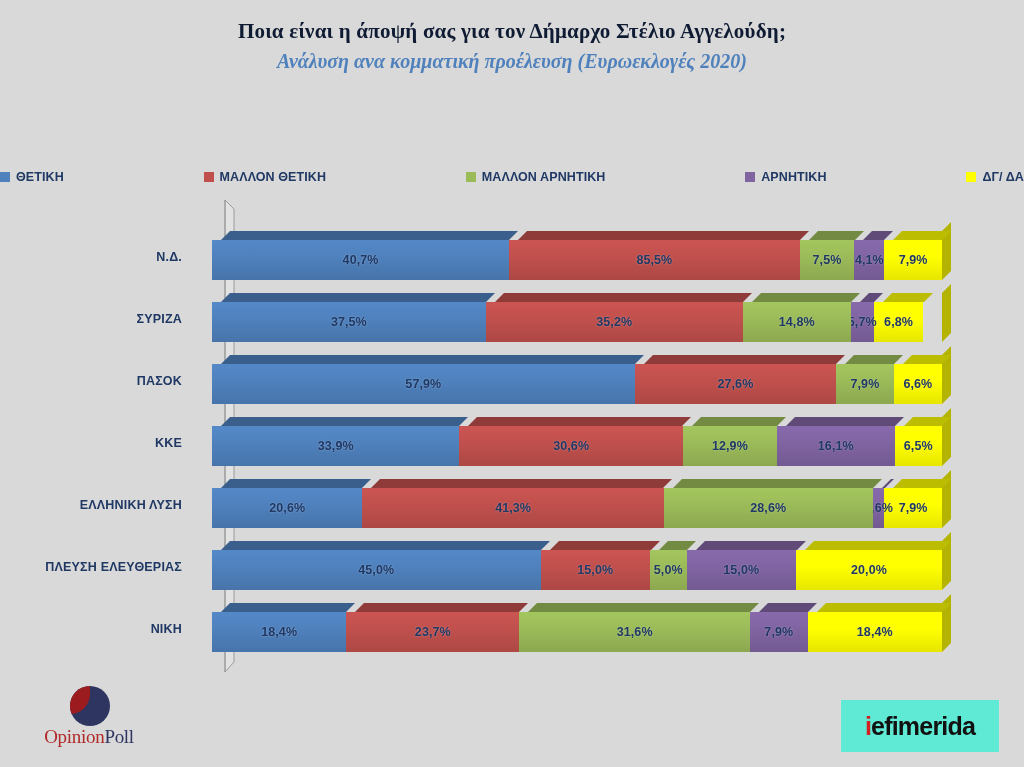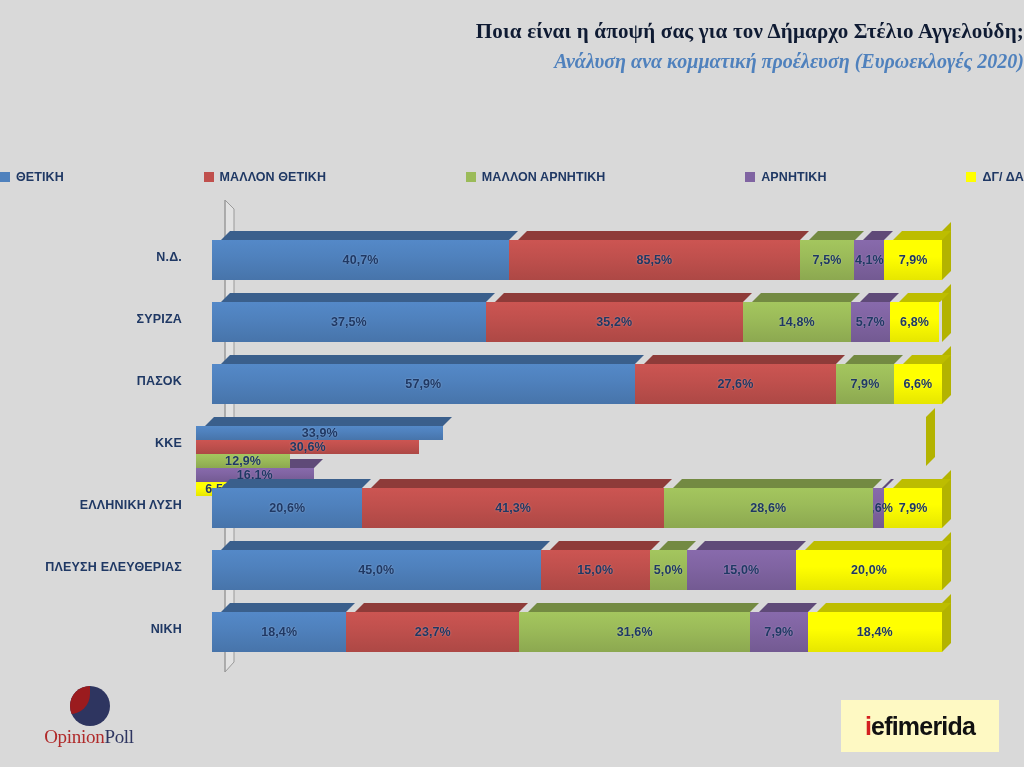--- a/index.html
+++ b/index.html
@@ -6,21 +6,21 @@
   body{
     width:1024px;height:767px;
     background:#d9d9d9;
     font-family:"Liberation Sans", sans-serif;
     overflow:hidden;
     position:relative;
   }
   #chart-root{position:absolute;inset:0;}
 
   
-  .title-block{position:absolute;top:18px;left:0;width:1024px;text-align:right;}
+  .title-block{position:absolute;top:18px;left:0;width:1024px;text-align:center;}
   .chart-title{
     font-family:"Liberation Serif", serif;
     font-weight:bold;font-size:21px;color:#0f1b33;
     letter-spacing:.2px;line-height:1.25;
   }
   .chart-subtitle{
     font-family:"Liberation Serif", serif;
     font-weight:bold;font-style:italic;font-size:20px;color:#4f81bd;
     line-height:1.3;margin-top:4px;
   }
@@ -85,21 +85,21 @@
              background:#2e3560;overflow:hidden;}
   .op-circle .wedge{position:absolute;left:0;top:0;width:20px;height:28px;background:#9b1b1e;
                     border-bottom-right-radius:22px;}
   .op-text{position:absolute;left:0;top:40px;width:130px;text-align:center;
            font-family:"Liberation Serif", serif;font-size:19px;letter-spacing:-.3px;}
   .op-text .a{color:#b02a2a;}
   .op-text .b{color:#2e3560;}
 
   .iefimerida{
     position:absolute;left:841px;top:700px;width:158px;height:52px;
-    background:#fef9c3;display:flex;align-items:center;justify-content:center;
+    background:#5eead4;display:flex;align-items:center;justify-content:center;
   }
   .ief-text{font-family:"Liberation Sans", sans-serif;font-weight:bold;
             font-size:25px;letter-spacing:-.8px;color:#111111;}
   .ief-text .i{color:#d32020;}
 </style>
 </head>
 <body>
 
 <div id="chart-root">
 
@@ -181,21 +181,21 @@
             <div class="seg" title="ΜΑΛΛΟΝ ΘΕΤΙΚΗ 35,2%" style="width: 256.96px; z-index: 9;">
               <div class="face" style="background: linear-gradient(rgb(204, 85, 82) 0%, rgb(192, 80, 77) 42%, rgb(173, 72, 69) 100%);"></div>
               <div class="top" style="background: rgb(142, 59, 57);"></div>
               <span class="val">35,2%</span>
             </div>
             <div class="seg" title="ΜΑΛΛΟΝ ΑΡΝΗΤΙΚΗ 14,8%" style="width: 108.04px; z-index: 8;">
               <div class="face" style="background: linear-gradient(rgb(164, 198, 94) 0%, rgb(155, 187, 89) 42%, rgb(140, 168, 80) 100%);"></div>
               <div class="top" style="background: rgb(115, 138, 66);"></div>
               <span class="val">14,8%</span>
             </div>
-            <div class="seg" title="ΑΡΝΗΤΙΚΗ 5,7%" style="width: 39px; z-index: 7;">
+            <div class="seg" title="ΑΡΝΗΤΙΚΗ 5,7%" style="width: 23px; z-index: 7;">
               <div class="face" style="background: linear-gradient(rgb(136, 106, 172) 0%, rgb(128, 100, 162) 42%, rgb(115, 90, 146) 100%);"></div>
               <div class="top" style="background: rgb(95, 74, 120);"></div>
               <span class="val">5,7%</span>
             </div>
             <div class="seg" title="ΔΓ/ ΔΑ 6,8%" style="width: 49.64px; z-index: 6;">
               <div class="face" style="background: linear-gradient(rgb(255, 255, 0) 0%, rgb(255, 255, 0) 42%, rgb(230, 230, 0) 100%);"></div>
               <div class="top" style="background: rgb(189, 189, 0);"></div>
               <span class="val">6,8%</span>
             </div>
             <div class="endcap" style="left: 730px; background: rgb(179, 179, 0); z-index: 2;"></div>
@@ -222,21 +222,21 @@
             <div class="seg" title="ΔΓ/ ΔΑ 6,6%" style="width: 48.18px; z-index: 6;">
               <div class="face" style="background: linear-gradient(rgb(255, 255, 0) 0%, rgb(255, 255, 0) 42%, rgb(230, 230, 0) 100%);"></div>
               <div class="top" style="background: rgb(189, 189, 0);"></div>
               <span class="val">6,6%</span>
             </div>
             <div class="endcap" style="left: 730px; background: rgb(179, 179, 0); z-index: 2;"></div>
           </div>
         </div>
         <div class="row" style="top: 216px;">
           <div class="row-label">ΚΚΕ</div>
-          <div class="bar" style="left: 196px; flex-direction: column;">
+          <div class="bar" style="left: 212px;">
             <div class="seg" title="ΘΕΤΙΚΗ 33,9%" style="width: 247.47px; z-index: 10;">
               <div class="face" style="background: linear-gradient(rgb(84, 137, 200) 0%, rgb(79, 129, 189) 42%, rgb(71, 116, 170) 100%);"></div>
               <div class="top" style="background: rgb(58, 95, 140);"></div>
               <span class="val">33,9%</span>
             </div>
             <div class="seg" title="ΜΑΛΛΟΝ ΘΕΤΙΚΗ 30,6%" style="width: 223.38px; z-index: 9;">
               <div class="face" style="background: linear-gradient(rgb(204, 85, 82) 0%, rgb(192, 80, 77) 42%, rgb(173, 72, 69) 100%);"></div>
               <div class="top" style="background: rgb(142, 59, 57);"></div>
               <span class="val">30,6%</span>
             </div>

